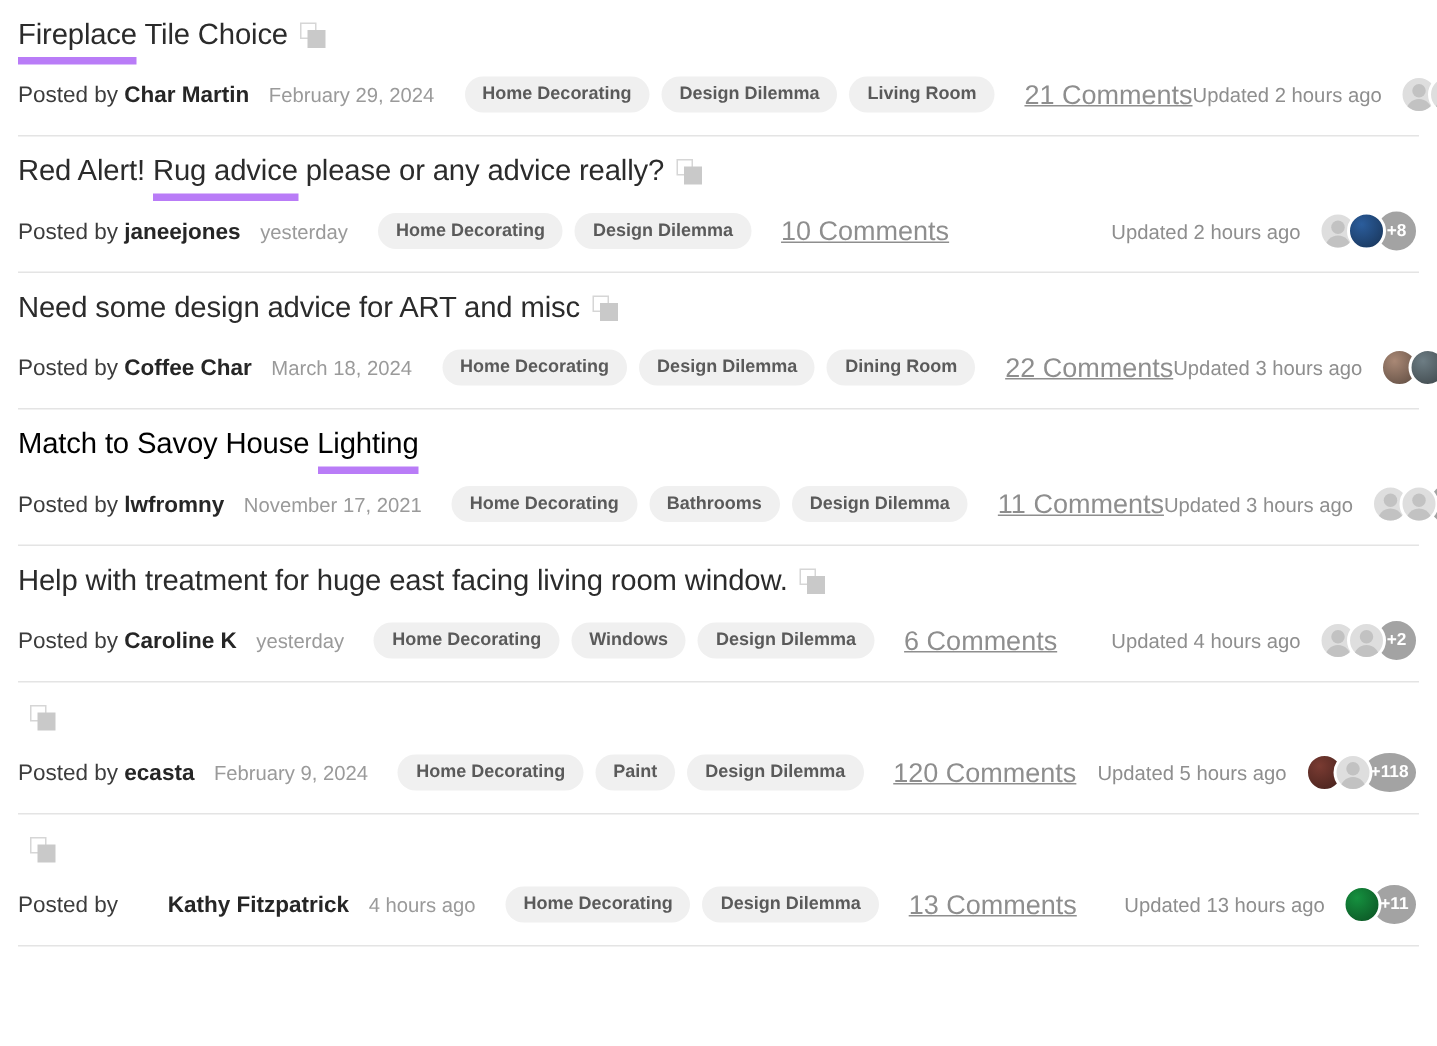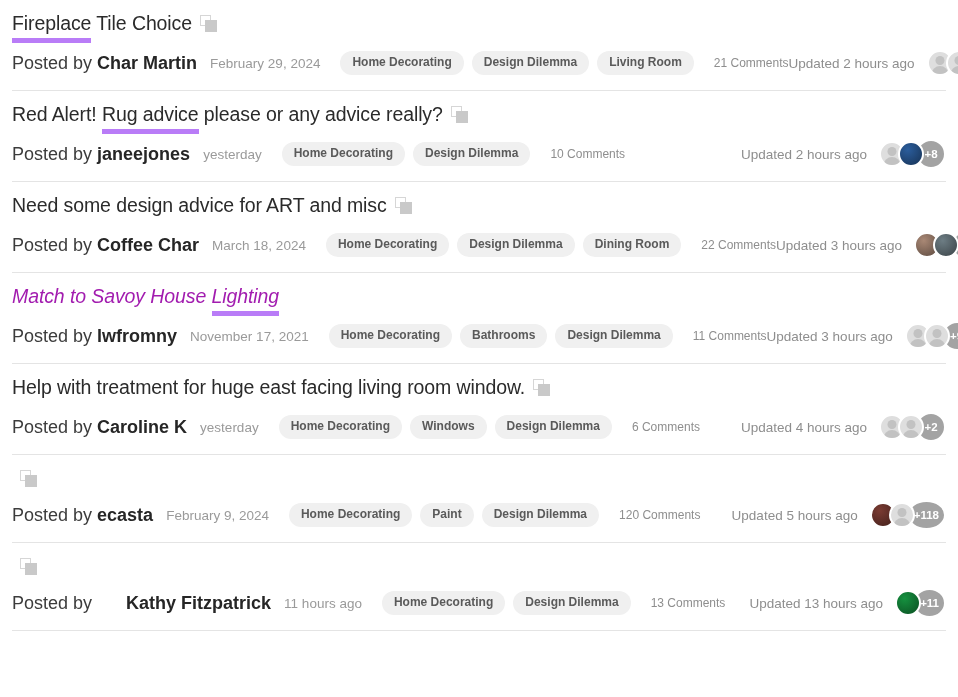--- a/index.html
+++ b/index.html
@@ -95,21 +95,21 @@
   .meta-line {
     display: flex;
     align-items: center;
     padding-top: 13px;
     padding-bottom: 13px;
     font-size: 13.5px;
     white-space: nowrap;
   }
   .posted-by {
     color: #3c3c3c;
-    font-size: 18px;
+    font-size: 15px;
   }
   .posted-by .author {
     font-weight: 700;
     color: #262626;
   }
   .post-date {
     color: #9a9a9a;
     margin-left: 13px;
     font-size: 13.5px;
   }
@@ -125,21 +125,22 @@
     font-size: 12px;
     font-weight: 700;
     border-radius: 13px;
     padding: 5px 12px 6px;
     line-height: 13px;
     white-space: nowrap;
   }
   .comments {
     color: #8e8e8e;
     margin-left: 20px;
-    font-size: 12px;
+    font-size: 18px;
+    text-decoration: underline;
   }
   .spacer { flex: 1 1 auto; }
   .updated {
     color: #8e8e8e;
     font-size: 13.5px;
     margin-right: 12px;
   }
 
   
   .avatars {
@@ -283,21 +284,21 @@
         <div class="avatars">
           <span class="avatar photo" style="background: radial-gradient(circle at 35% 30%, rgb(169, 136, 117) 0%, rgba(0, 0, 0, 0.55) 120%), rgb(169, 136, 117);"></span>
           <span class="avatar photo" style="background: radial-gradient(circle at 35% 30%, rgb(109, 125, 132) 0%, rgba(0, 0, 0, 0.55) 120%), rgb(109, 125, 132);"></span>
           <span class="more-count">+20</span>
         </div>
       </div>
       <div class="row-divider" style="background: rgb(228, 228, 228);"></div>
     </div>
     <div class="thread-row">
       <div class="title-line">
-        <a class="thread-title" style="text-decoration: none; color: #a21caf; font-style: italic;"><span>Match to Savoy House </span><span class="hl">Lighting</span><span></span></a>
+        <a class="thread-title" style="text-decoration: none; color: #000000;"><span>Match to Savoy House </span><span class="hl">Lighting</span><span></span></a>
       </div>
       <div class="meta-line">
         <span class="posted-by"><span>Posted by</span> <a class="author" style="text-decoration: none;">lwfromny</a></span>
         <span class="post-date">November 17, 2021</span>
         <div class="tags">
           <span class="tag">Home Decorating</span>
           <span class="tag">Bathrooms</span>
           <span class="tag">Design Dilemma</span>
         </div>
         <span class="comments">11 Comments</span>
@@ -381,21 +382,21 @@
     </div>
     <div class="thread-row">
       <div class="title-line">
         <span class="copy-icon">
           <span class="back-sq"></span>
           <span class="front-sq"></span>
         </span>
       </div>
       <div class="meta-line">
         <span class="posted-by"><span>Posted by</span> <a class="author" style="text-decoration: none; padding-left: 29px;">Kathy Fitzpatrick</a></span>
-        <span class="post-date">11 hours ago</span>
+        <span class="post-date">4 hours ago</span>
         <div class="tags">
           <span class="tag">Home Decorating</span>
           <span class="tag">Design Dilemma</span>
         </div>
         <span class="comments">13 Comments</span>
         <span class="spacer"></span>
         <span class="updated">Updated 13 hours ago</span>
         <div class="avatars">
           <span class="avatar photo" style="background: radial-gradient(circle at 35% 30%, rgb(21, 145, 63) 0%, rgba(0, 0, 0, 0.55) 120%), rgb(21, 145, 63);"></span>
           <span class="more-count">+11</span>

